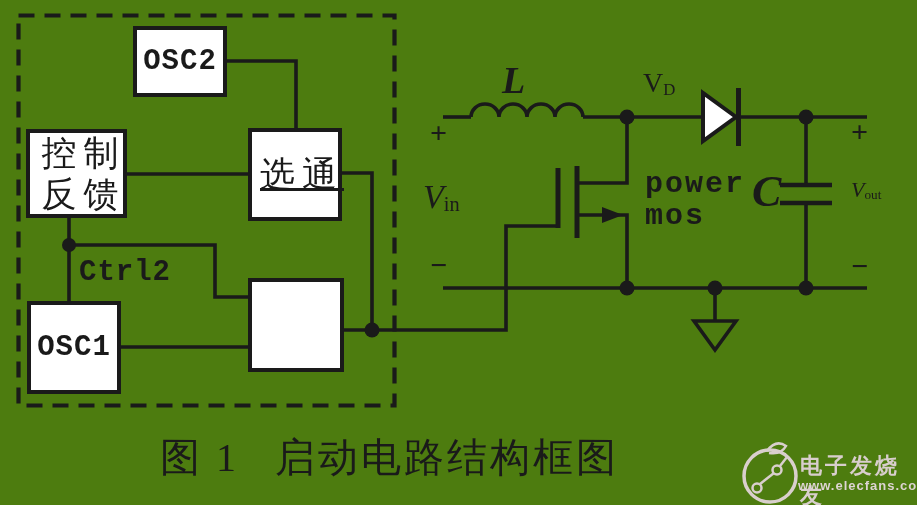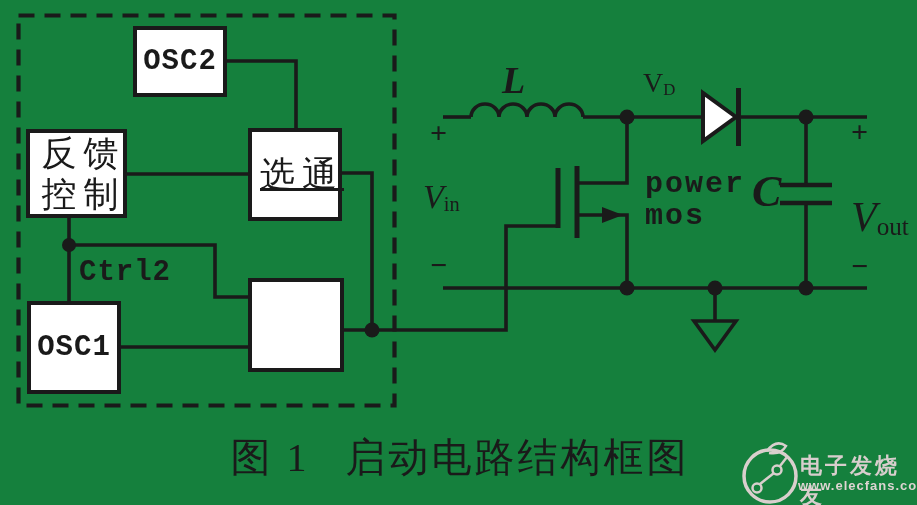--- a/index.html
+++ b/index.html
@@ -1,40 +1,40 @@
 <!DOCTYPE html>
 <html><head>
 <meta charset="utf-8">
 <style>
   html,body{margin:0;padding:0;background:#ffffff;}
   .canvas{
     position:relative;
     width:917px;height:505px;
-    background:#15803d;
+    background:#4d7c0f;
     font-family:"Liberation Serif", serif;
     color:#1a1a1a;
     overflow:hidden;
   }
   svg.diagram{position:absolute;left:0;top:0;}
   .lbl{position:absolute;white-space:nowrap;color:#1a1a1a;}
   .mono{font-family:"Liberation Mono","DejaVu Sans Mono",monospace;font-weight:bold;}
   .cjk{font-family:"Liberation Serif","DejaVu Serif",serif;}
   .blockLabel{
     display:flex;flex-direction:column;align-items:center;justify-content:center;
     text-align:center;
   }
   .blockLabel .line{display:block;}
   .cjk34{font-size:35px;line-height:41px;letter-spacing:7px;padding-left:7px;}
   .mono28{font-size:29px;letter-spacing:1px;}
   .ital{font-style:italic;}
   .sub{font-size:0.6em;font-style:normal;vertical-align:-0.15em;letter-spacing:0;}
   .sign{font-weight:bold;font-size:30px;line-height:30px;}
   .caption{
     position:absolute;left:160px;top:434px;width:600px;
-    text-align:center;font-size:40px;line-height:48px;letter-spacing:3px;
+    font-size:40px;line-height:48px;letter-spacing:3px;
     font-family:"Liberation Serif","DejaVu Serif",serif;
   }
   .caption .gap{display:inline-block;width:36px;}
   .wm-brand{
     position:absolute;left:800px;top:451px;
     font-size:22px;font-weight:bold;letter-spacing:3px;
     color:#d8cecd;font-family:"Liberation Serif",serif;
   }
   .wm-url{
     position:absolute;left:798px;top:478px;
@@ -116,22 +116,22 @@
       <line x1="760" y1="484" x2="774" y2="473" stroke-width="2.5"></line>
       <line x1="780" y1="466" x2="787" y2="457" stroke-width="2.5"></line>
     </g>
   </svg>
 
   <div class="lbl blockLabel mono mono28" style="left:135px;top:28px;width:90px;height:67px;">
     <span class="line">OSC2</span>
   </div>
 
   <div class="lbl blockLabel cjk cjk34" style="left:28px;top:131px;width:97px;height:85px;">
+    <span class="line">控制</span>
     <span class="line">反馈</span>
-    <span class="line">控制</span>
   </div>
 
   <div class="lbl blockLabel cjk cjk34" style="left:250px;top:130px;width:90px;height:89px;text-decoration:underline;">
     <span class="line">选通</span>
   </div>
 
   <div class="lbl blockLabel mono mono28" style="left:29px;top:303px;width:90px;height:89px;text-align:center;">
     <span class="line">OSC1</span>
   </div>
 
@@ -156,21 +156,21 @@
   <div class="lbl mono" style="left:645px;top:168px;font-size:30px;line-height:32px;letter-spacing:2px;">
     <span style="display:block;">power</span>
     <span style="display:block;">mos</span>
   </div>
 
   <div class="lbl ital" style="left:752px;top:166px;font-size:44px;font-weight:bold;">C</div>
 
   <div class="lbl sign" style="left:851px;top:117px;">+</div>
   <div class="lbl sign" style="left:851px;top:251px;">−</div>
 
-  <div class="lbl" style="left:851px;top:193px;font-size:42px;">
+  <div class="lbl" style="left:851px;top:177px;font-size:22px;">
     <span class="ital">V</span><span class="sub">out</span>
   </div>
 
   <div class="caption">
     <span>图 1</span><span class="gap"></span><span>启动电路结构框图</span>
   </div>
 
   <div class="wm-brand">电子发烧友</div>
   <div class="wm-url">www.elecfans.com</div>
 

